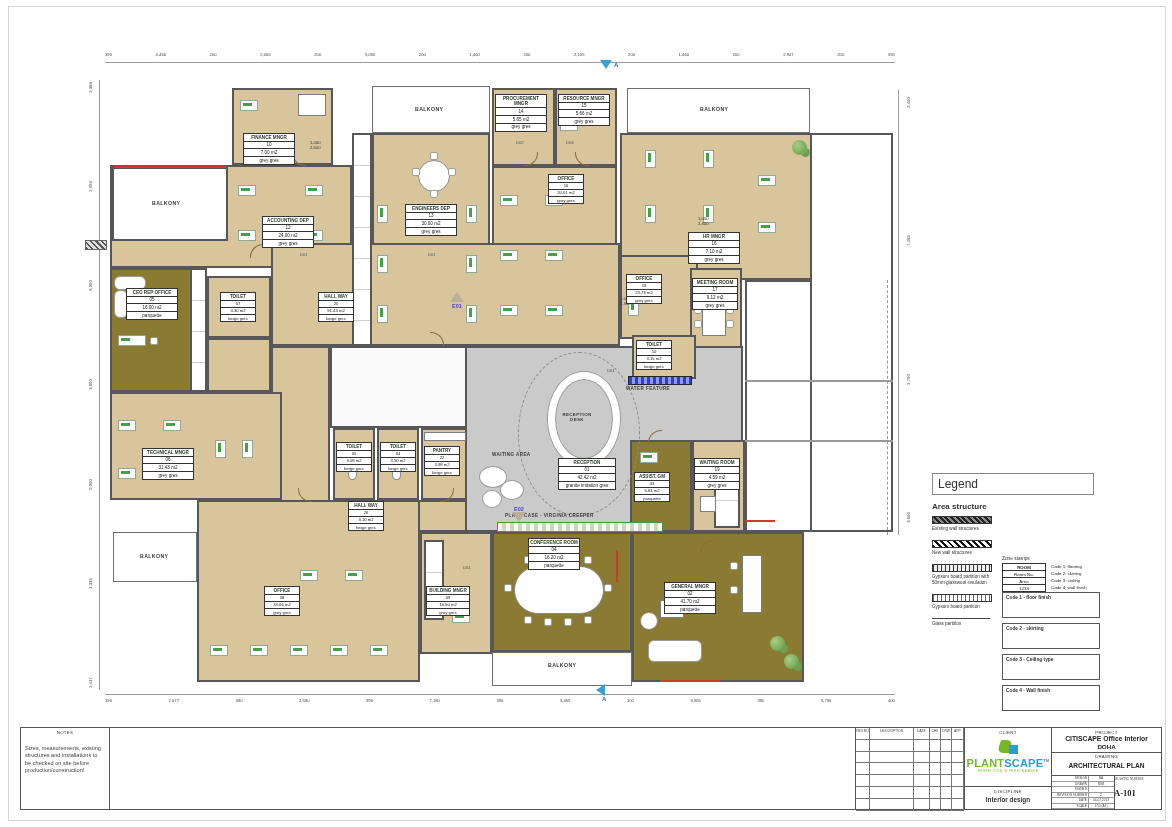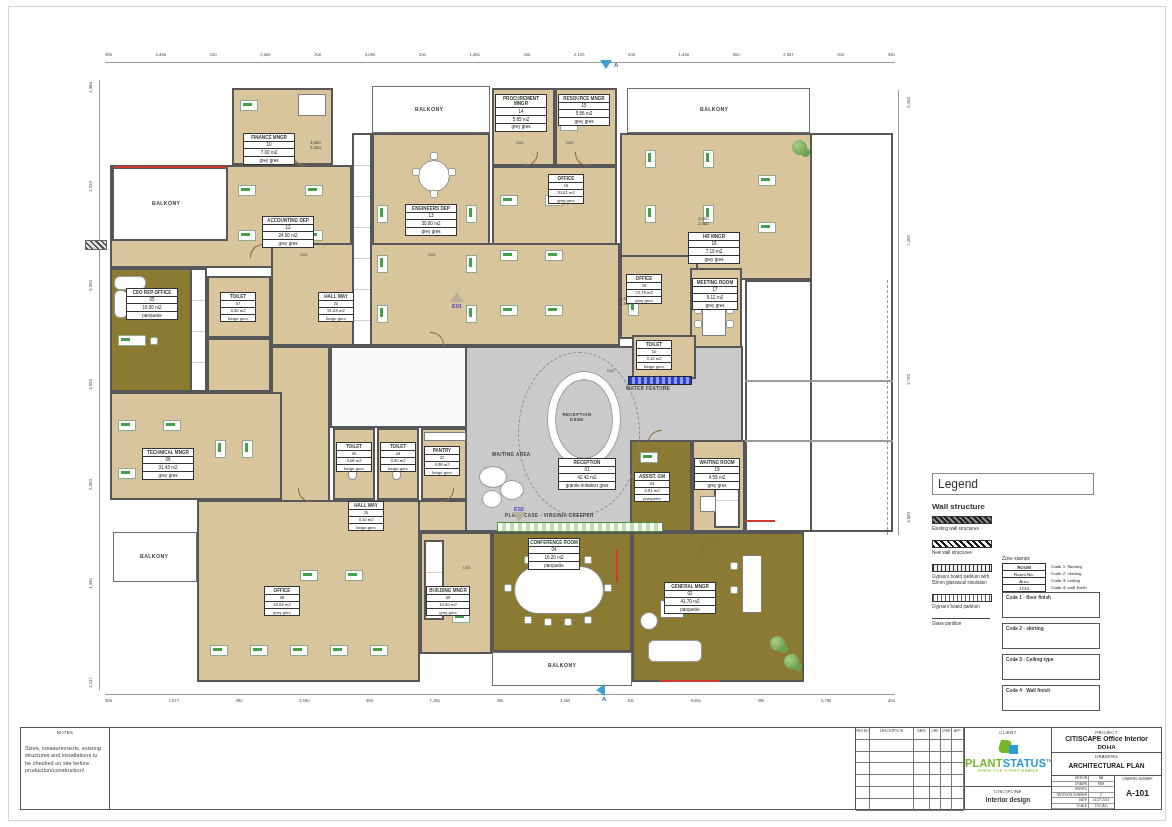--- a/index.html
+++ b/index.html
@@ -105,21 +105,21 @@
   .susca-lines{margin-top:10px;}
   .susca-lines i{display:block;height:1.6px;background:#b5b5b5;margin:1.5px 14px;}
   
   .proj-name{font-size:6.8px;font-weight:bold;text-align:center;color:#222;line-height:1.25;}
   .proj-city{font-size:6.2px;font-weight:bold;text-align:center;color:#222;}
   .hrline{border-top:0.8px solid #555;margin:2px 0 0 0;}
   .drw-name{font-size:6.6px;font-weight:bold;text-align:center;margin-top:3px;color:#222;}
   .infotbl{position:absolute;left:0;bottom:0;width:62px;border-top:0.8px solid #555;border-right:0.8px solid #555;height:33px;display:grid;grid-template-columns:36px 26px;grid-auto-rows:5.5px;}
   .infotbl span{font-size:3.2px;color:#444;border-bottom:0.4px solid #999;overflow:hidden;text-align:right;padding-right:1px;}
   .infotbl span.v{text-align:center;border-left:0.4px solid #999;}
-  .dnum{position:absolute;right:0;bottom:0;width:47px;height:33px;border-top:0.8px solid #555;text-align:center;}
+  .dnum{position:absolute;right:0;bottom:0;width:47px;height:33px;border-top:0.8px solid #555;text-align:left;font-family:Liberation Serif, serif;}
   .dnum .l{font-size:3.2px;color:#444;margin-top:1px;}
   .dnum .n{font-size:8.5px;font-weight:bold;margin-top:7px;color:#222;}
 </style>
 </head>
 <body>
 
 <div id="sheet">
   <div class="frame"></div>
 
   <div>
@@ -523,21 +523,21 @@
     <div class="dims dimsv" style="left:902px;top:100px;width:12px;height:420px">
         <span>2,400</span>
         <span>7,465</span>
         <span>2,700</span>
         <span>3,600</span>
       </div>
   </div>
 
   <div id="legend">
     <div class="leg-title">Legend</div>
-    <div class="leg-sub">Wall structure</div>
+    <div class="leg-sub">Area structure</div>
     <div style="position:relative">
       <div class="legitem">
           <div class="legbar lb1"></div>
           <div class="legcap">Existing wall structures</div>
         </div>
       <div class="legitem">
           <div class="legbar lb2"></div>
           <div class="legcap">New wall structures</div>
         </div>
       <div class="legitem">
@@ -626,21 +626,21 @@
           <span></span>
       </div>
     </div>
     <div class="cell" id="clientCell">
       <div class="cell-label">CLIENT</div>
       <div class="citi-logo">
         <div class="citi-mark">
             <div class="citi-leaf"></div>
             <div class="citi-sq"></div>
           </div>
-        <div class="citi-word"><span class="c1">PLANT</span><span class="c2">STATUS</span><sup>TM</sup></div>
+        <div class="citi-word"><span class="c1">PLANT</span><span class="c2">SCAPE</span><sup>TM</sup></div>
         <div class="citi-tag"><span>PERFECTION</span> <em>IN</em> <span>PERFORMANCE</span></div>
       </div>
       <div class="subrow">
         <div class="cell-label">DISCIPLINE</div>
         <div class="val">Interior design</div>
       </div>
     </div>
     <div class="cell" id="projCell">
       <div class="cell-label">PROJECT</div>
       <div class="proj-name">CITISCAPE Office Interior</div>

